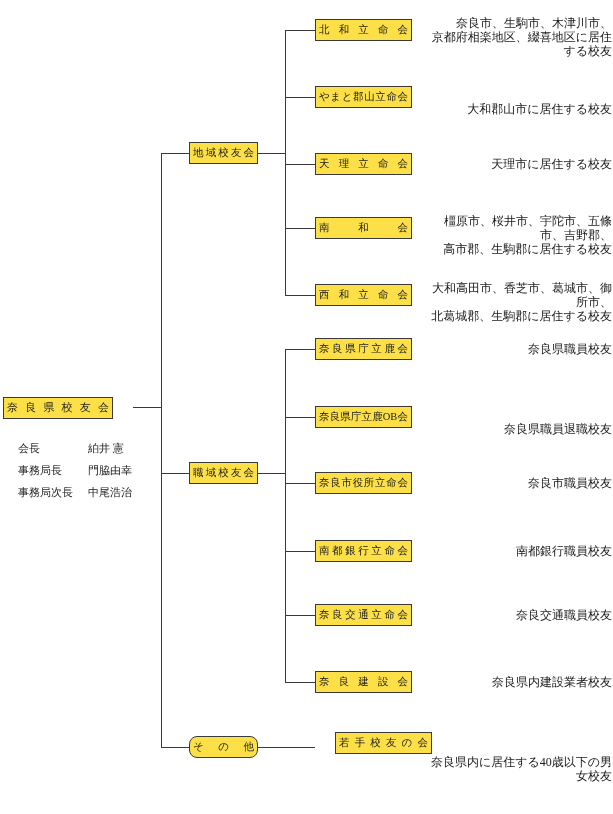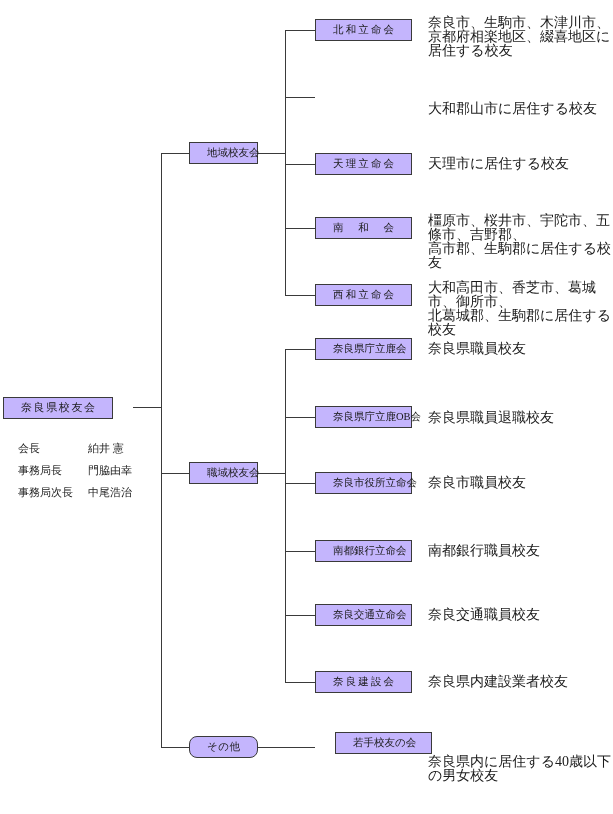--- a/index.html
+++ b/index.html
@@ -13,40 +13,41 @@
     overflow: hidden;
   }
   .line { position: absolute; background: #3a3a3a; }
   .hline { height: 1px; }
   .vline { width: 1px; }
   .box {
     position: absolute;
     box-sizing: border-box;
     height: 22px;
     border: 1px solid #3a3a3a;
-    background: #c4b5fd;
+    background: #fde047;
     font-size: 10.5px;
     line-height: 19px;
-    padding: 0 17px;
+    padding: 0 3px;
     text-align: justify;
     text-align-last: justify;
     white-space: nowrap;
     color: #1a1a1a;
   }
   .box.root { left: 3px; top: 397px; width: 110px; font-size: 11px; }
   .box.group { width: 69px; left: 189px; }
   .box.leaf { width: 97px; left: 315px; }
   .desc {
     position: absolute;
     left: 428px;
     width: 184px;
-    font-size: 14px;
+    font-size: 12px;
     line-height: 14px;
     white-space: pre-line;
     color: #1a1a1a;
+    text-align: right;
   }
   .officers { position: absolute; left: 18px; top: 437px; font-size: 11px; }
   .officer-row { height: 22px; line-height: 22px; white-space: nowrap; }
   .officer-title { display: inline-block; width: 70px; }
 </style>
 </head>
 <body>
 
 <div class="canvas">
 
@@ -90,38 +91,39 @@
   </div>
 
   <div class="box group" style="top:142px;">地域校友会</div>
   <div class="box group" style="top:462px;">職域校友会</div>
   <div class="box group" style="top:736px;border-radius:8px;">その他</div>
 
   <div class="box leaf" style="top:19px;">北和立命会</div>
   <div class="desc" style="top:16px;">奈良市、生駒市、木津川市、
 京都府相楽地区、綴喜地区に居住する校友</div>
 
+  <div class="box leaf" style="top:86px;">やまと郡山立命会</div>
   <div class="desc" style="top:102px;">大和郡山市に居住する校友</div>
 
   <div class="box leaf" style="top:153px;">天理立命会</div>
   <div class="desc" style="top:157px;">天理市に居住する校友</div>
 
   <div class="box leaf" style="top:217px;">南和会</div>
   <div class="desc" style="top:214px;">橿原市、桜井市、宇陀市、五條市、吉野郡、
 高市郡、生駒郡に居住する校友</div>
 
   <div class="box leaf" style="top:284px;">西和立命会</div>
   <div class="desc" style="top:281px;">大和高田市、香芝市、葛城市、御所市、
 北葛城郡、生駒郡に居住する校友</div>
 
   <div class="box leaf" style="top:338px;">奈良県庁立鹿会</div>
   <div class="desc" style="top:342px;">奈良県職員校友</div>
 
   <div class="box leaf" style="top:406px;">奈良県庁立鹿OB会</div>
-  <div class="desc" style="top:411px;">奈良県職員退職校友</div>
+  <div class="desc" style="top:422px;">奈良県職員退職校友</div>
 
   <div class="box leaf" style="top:472px;">奈良市役所立命会</div>
   <div class="desc" style="top:476px;">奈良市職員校友</div>
 
   <div class="box leaf" style="top:540px;">南都銀行立命会</div>
   <div class="desc" style="top:544px;">南都銀行職員校友</div>
 
   <div class="box leaf" style="top:604px;">奈良交通立命会</div>
   <div class="desc" style="top:608px;">奈良交通職員校友</div>
 

